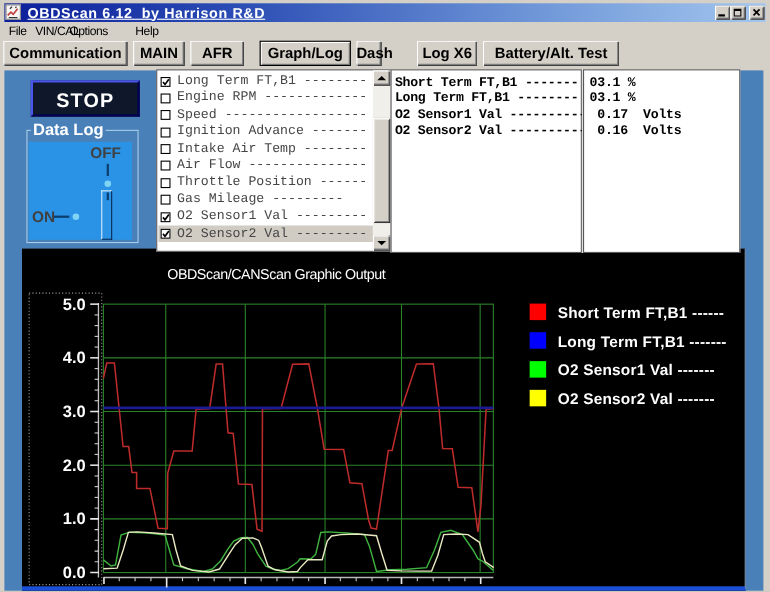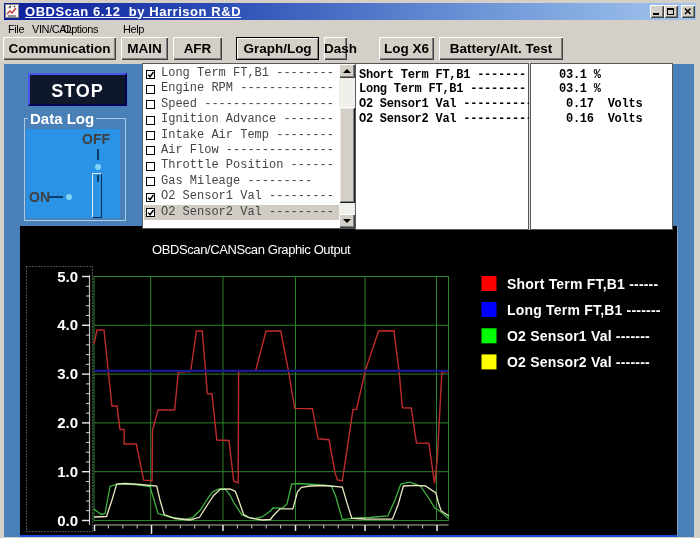--- a/index.html
+++ b/index.html
@@ -67,21 +67,21 @@
   .sbtn{position:absolute;left:0;width:16px;height:14px;background:#d4d0c8;
     box-shadow:inset 1px 1px 0 #fff, inset -1px -1px 0 #404040, inset -2px -2px 0 #808080;}
   .tri-up{width:0;height:0;border-left:4px solid transparent;border-right:4px solid transparent;
     border-bottom:4px solid #000;position:absolute;left:4px;top:5px;}
   .tri-dn{width:0;height:0;border-left:4px solid transparent;border-right:4px solid transparent;
     border-top:4px solid #000;position:absolute;left:4px;top:5px;}
   #sthumb{position:absolute;left:0;top:43px;width:16px;height:96px;background:#d4d0c8;
     box-shadow:inset 1px 1px 0 #fff, inset -1px -1px 0 #202020, inset 2px 2px 0 #e8e6e0, inset -2px -2px 0 #808080;}
 
   
-  #graph{left:20px;top:226px;width:658px;height:310.5px;background:#000;box-sizing:border-box;border-right:1px solid #7e9cc0;border-bottom:2px solid #1d4ed8;}
+  #graph{left:20px;top:226px;width:658px;height:310.5px;background:#000;box-sizing:border-box;border-right:1px solid #7e9cc0;border-bottom:4px solid #1d4ed8;}
 </style>
 </head>
 <body>
 <div id="win">
   <div class="abs" id="titlebar"></div>
   <div class="abs" id="ticon">
       <svg width="12" height="12" style="position:absolute;left:0px;top:0px;">
     <path d="M1 9 L4 6 L6 8 L10 3" stroke="#c04040" stroke-width="1.5" fill="none"></path>
     <path d="M2 11 L10 11 M3 3 L5 1 M8 2 L9 1" stroke="#333" stroke-width="1.2" fill="none"></path>
       </svg>
@@ -296,20 +296,20 @@
   <div class="abs lb" id="vlist1">
     <div style="position:absolute;left:3px;top:3.5px;">
       <div class="vrow">Short Term FT,B1 -------</div>
       <div class="vrow">Long Term FT,B1 --------</div>
       <div class="vrow">O2 Sensor1 Val ----------</div>
       <div class="vrow">O2 Sensor2 Val ----------</div>
     </div>
   </div>
   <div class="abs" style="left:529px;top:63px;width:1px;height:167px;background:#e0e0da;"></div>
   <div class="abs lb" id="vlist2">
-    <div style="position:absolute;left:5px;top:3.5px;margin-left:23px;">
+    <div style="position:absolute;left:5px;top:3.5px;">
       <div class="vrow">03.1 %</div>
       <div class="vrow">03.1 %</div>
       <div class="vrow"> 0.17  Volts</div>
       <div class="vrow"> 0.16  Volts</div>
     </div>
   </div>
 </div>
 
 </body></html>

